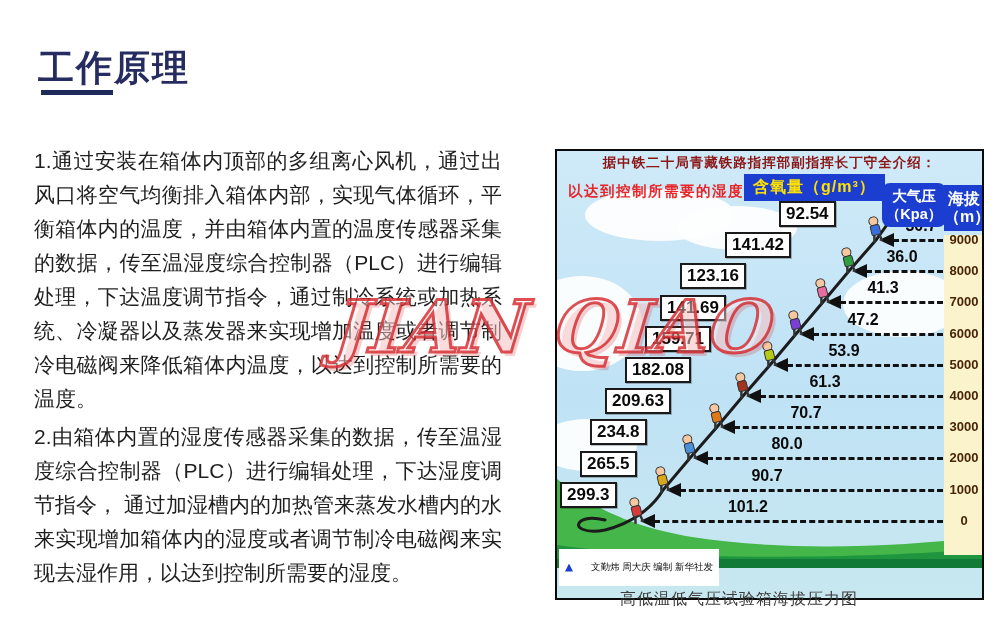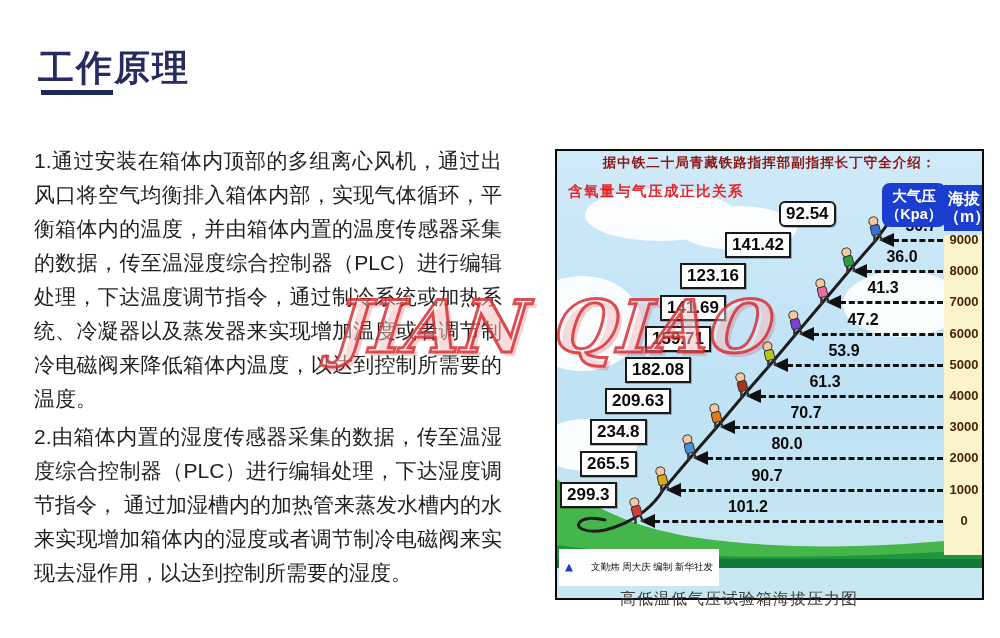--- a/index.html
+++ b/index.html
@@ -81,32 +81,33 @@
     </svg>
 
     <div class="alt-col"></div>
 
     <svg class="slope-svg" width="425" height="417" viewBox="0 0 425 417">
       <path d="M347,50 L319,89 L292,120 L266,151 L239,183 L213,214 L186,245 L160,276 L133,307 L106,339
                C96,356 76,372 48,379 C28,383 16,376 24,370 C30,366 40,367 48,369" fill="none" stroke="#1c1c1c" stroke-width="3" stroke-linecap="round"></path>
     </svg>
 
     <div class="chart-title">据中铁二十局青藏铁路指挥部副指挥长丁守全介绍：</div>
-    <div class="chart-subtitle">含氧量与气压成正比关系</div>
+    <div class="chart-subtitle">以达到控制所需要的湿度</div>
+    <div class="oxy-legend">含氧量（g/m³）</div>
     <div class="press-legend">
       <div>大气压</div>
       <div>（Kpa）</div>
     </div>
     <div class="alt-header">
       <div>海拔</div>
       <div>（m）</div>
     </div>
 
     <div id="rows-layer">
-        <div class="oxy-box" style="left: 222px; top: 50px; border-radius: 6px;">92.54</div>
+        <div class="oxy-box" style="left: 222px; top: 50px;">92.54</div>
         <div class="dash" style="left: 336px; top: 88px; width: 50px;"></div>
         <div class="arrowhead" style="left: 322px; top: 82px;"></div>
         <div class="press-val" style="left: 334px; top: 66px;">30.7</div>
         <div class="alt-tick" style="top: 81px;">9000</div>
         <div class="climber" style="left: 310px; top: 65px;"><svg width="18" height="28" viewBox="0 0 18 28">
             <circle cx="9" cy="5" r="4.5" fill="#f6c8a0" stroke="#333" stroke-width="1"></circle>
             <rect x="4.5" y="9" width="9" height="10" rx="2" fill="#3a6fd8" stroke="#333" stroke-width="1"></rect>
             <line x1="6.5" y1="19" x2="5" y2="26" stroke="#333" stroke-width="2.5"></line>
             <line x1="11.5" y1="19" x2="13" y2="26" stroke="#333" stroke-width="2.5"></line>
           </svg></div>

